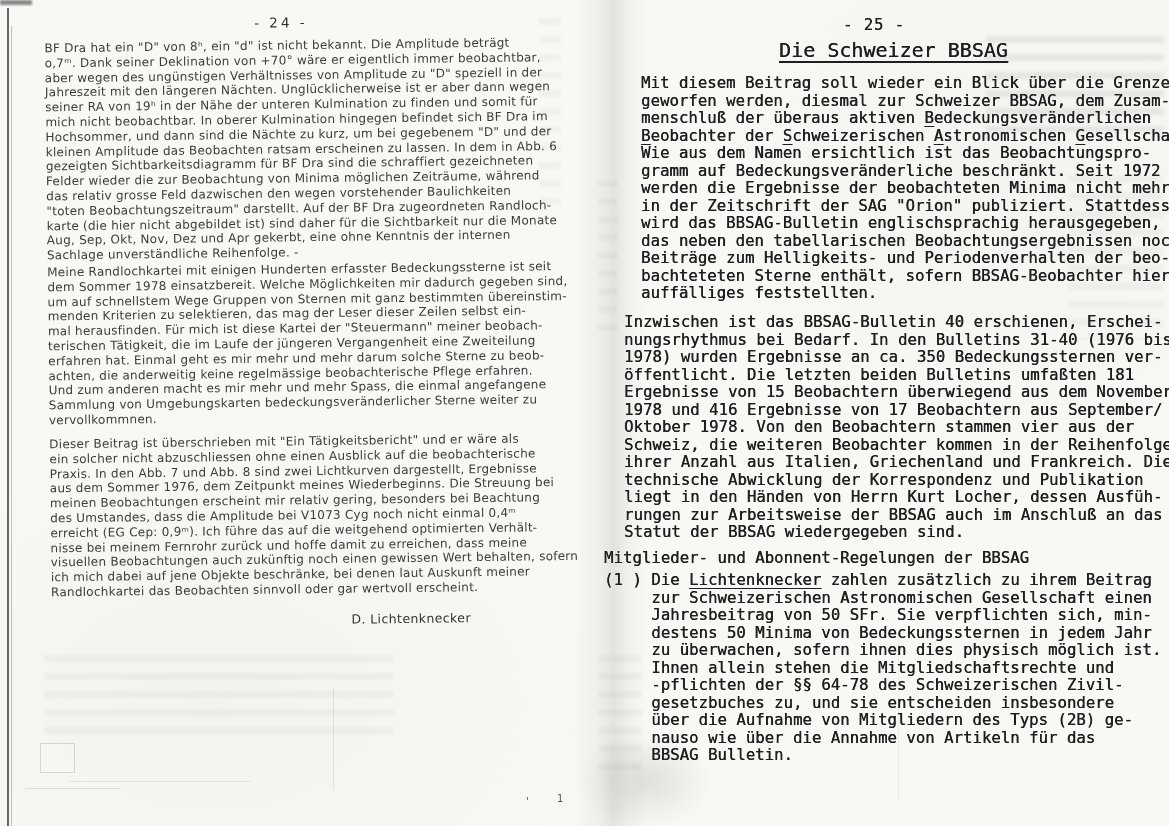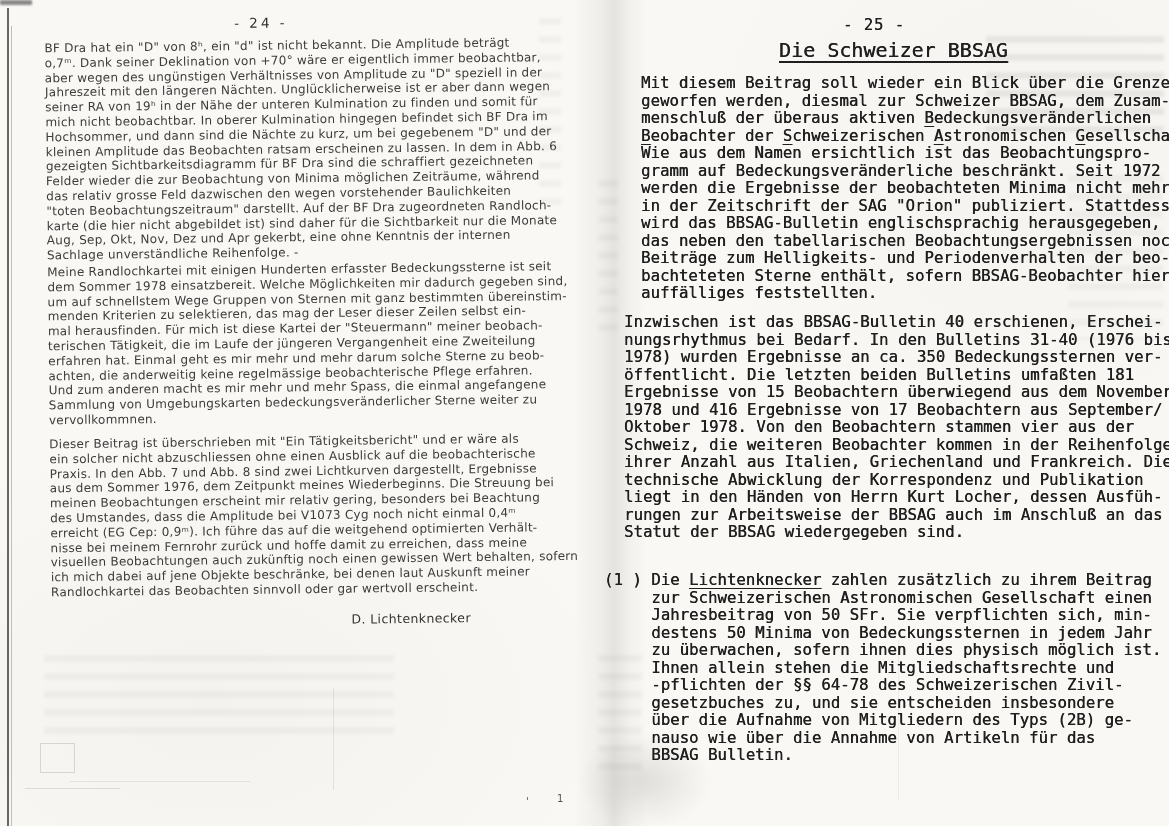--- a/index.html
+++ b/index.html
@@ -32,21 +32,21 @@
   .ghost-box{position:absolute;left:40px;top:743px;width:33px;height:28px;border:1px solid rgba(0,0,0,0.13);filter:blur(.4px);}
   .ghost-hline1{position:absolute;left:25px;top:788px;width:95px;height:1px;background:rgba(0,0,0,0.11);}
   .ghost-hline2{position:absolute;left:70px;top:781px;width:180px;height:1px;background:rgba(0,0,0,0.07);}
   .ghost-vline{position:absolute;left:333px;top:688px;width:1px;height:102px;background:rgba(0,0,0,0.08);}
   .ghost-vline2{position:absolute;left:898px;top:640px;width:1px;height:160px;background:rgba(0,0,0,0.05);}
   .footer-mark{position:absolute;font-size:10px;color:#555;font-family:"DejaVu Sans",sans-serif;}
   .fm1{left:526px;top:796px;}
   .fm2{left:557px;top:793px;}
   
   .page-left{position:absolute;left:44px;top:12px;width:545px;transform:rotate(-0.7deg);transform-origin:50% 30%;color:#3f3f3f;}
-  .pnum-left{position:absolute;left:190px;top:2px;font-size:13.5px;letter-spacing:3px;color:#2f2f2f;white-space:pre;}
+  .pnum-left{position:absolute;left:210px;top:2px;font-size:13.5px;letter-spacing:3px;color:#2f2f2f;white-space:pre;}
   .lpara{position:absolute;left:0;white-space:pre;font-size:12px;line-height:14.8px;letter-spacing:0.25px;color:#3c3c3c;}
   .lp1{top:26px;}
   .lp2{top:250px;}
   .lp3{top:422px;}
   .lsig{position:absolute;left:300px;top:600px;font-size:12.5px;letter-spacing:0.4px;color:#333;}
   
   .page-right{position:absolute;left:0;top:0;width:1135px;height:826px;color:#1f1f1f;
     font-family:"DejaVu Sans Mono", monospace;}
   .rtext{text-shadow:0.35px 0 0 currentColor;}
   .pnum-right{position:absolute;left:843px;top:16px;font-size:15.5px;letter-spacing:1px;white-space:pre;}
@@ -145,20 +145,21 @@
 öffentlicht. Die letzten beiden Bulletins umfaßten 181
 Ergebnisse von 15 Beobachtern überwiegend aus dem November
 1978 und 416 Ergebnisse von 17 Beobachtern aus September/
 Oktober 1978. Von den Beobachtern stammen vier aus der
 Schweiz, die weiteren Beobachter kommen in der Reihenfolge
 ihrer Anzahl aus Italien, Griechenland und Frankreich. Die
 technische Abwicklung der Korrespondenz und Publikation
 liegt in den Händen von Herrn Kurt Locher, dessen Ausfüh-
 rungen zur Arbeitsweise der BBSAG auch im Anschluß an das
 Statut der BBSAG wiedergegeben sind.</div>
+    <div class="rsub rtext">Mitglieder- und Abonnent-Regelungen der BBSAG</div>
     <div class="rpara rtext ritem">(1 ) Die <u>Lichtenknecker</u> zahlen zusätzlich zu ihrem Beitrag
      zur Schweizerischen Astronomischen Gesellschaft einen
      Jahresbeitrag von 50 SFr. Sie verpflichten sich, min-
      destens 50 Minima von Bedeckungssternen in jedem Jahr
      zu überwachen, sofern ihnen dies physisch möglich ist.
      Ihnen allein stehen die Mitgliedschaftsrechte und
      -pflichten der §§ 64-78 des Schweizerischen Zivil-
      gesetzbuches zu, und sie entscheiden insbesondere
      über die Aufnahme von Mitgliedern des Typs (2B) ge-
      nauso wie über die Annahme von Artikeln für das

